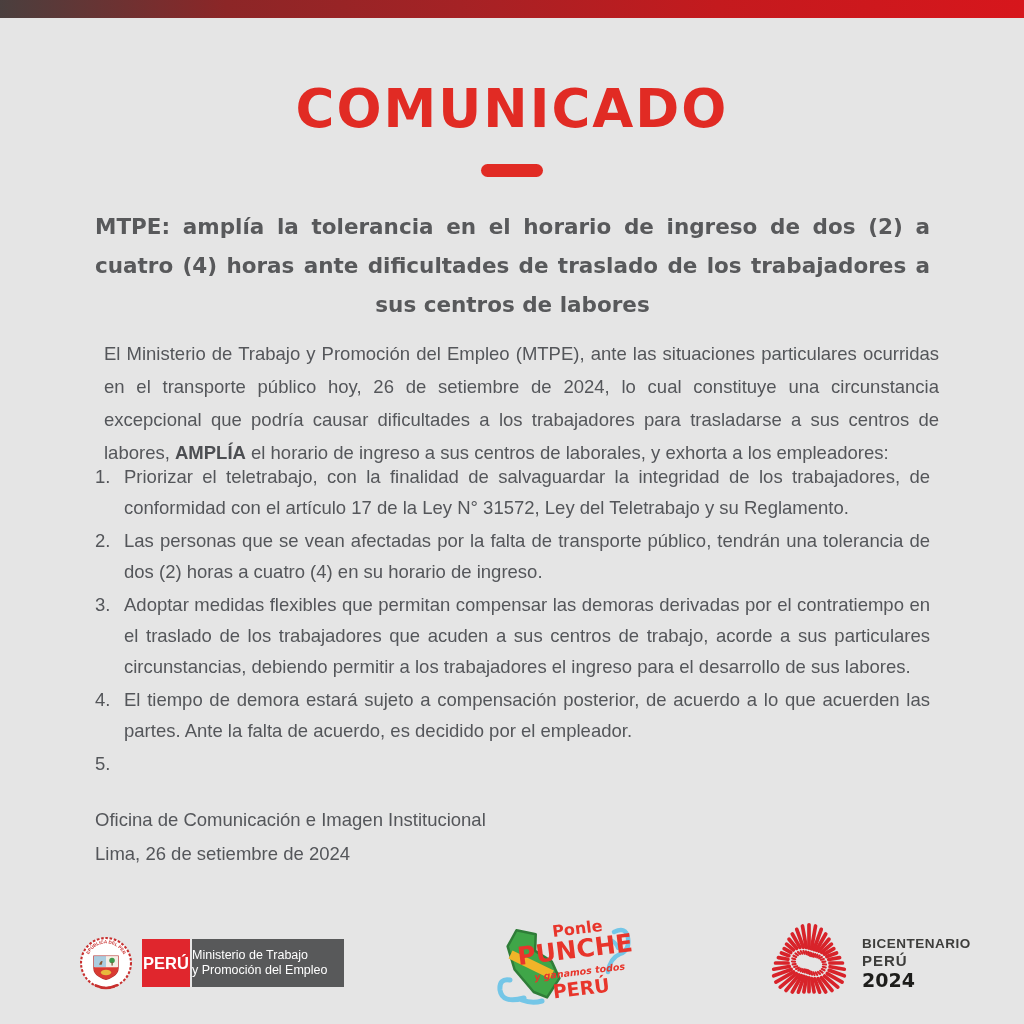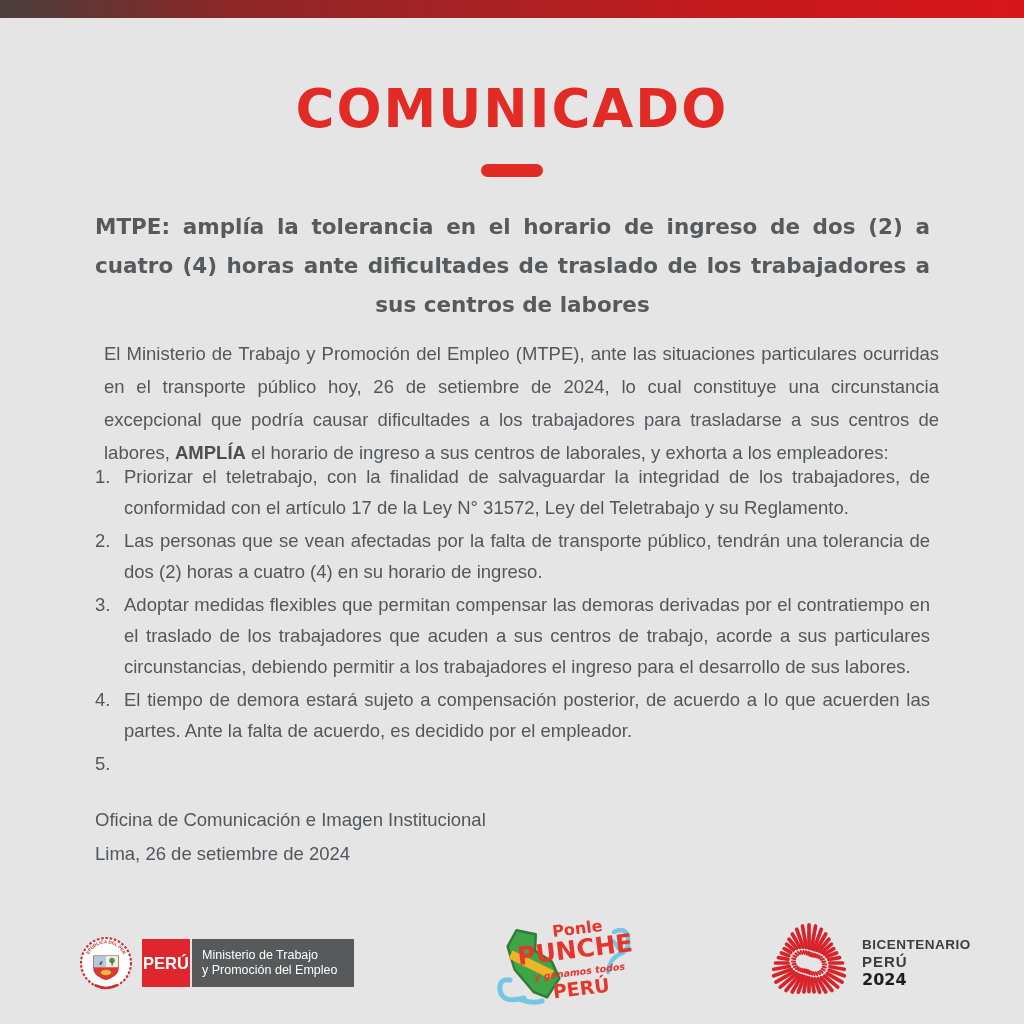--- a/index.html
+++ b/index.html
@@ -42,31 +42,31 @@
   
   .footer{position:absolute;top:908px;left:0;width:1024px;height:110px;}
 
   .gov-logo{position:absolute;left:78px;top:24px;display:flex;align-items:center;}
   .coat{width:56px;height:62px;margin-right:8px;}
   .peru-box{width:48px;height:48px;background:#e0262d;color:#ffffff;
     display:flex;align-items:center;justify-content:center;
     font-weight:700;font-size:16.5px;margin-right:2px;}
   .ministry-box{width:152px;height:48px;background:#58595a;color:#ffffff;
     display:flex;flex-direction:column;justify-content:center;
-    padding-left:10px;font-size:12.5px;line-height:15px;}
+    font-size:12.5px;line-height:15px;}
 
   .punche-logo{position:absolute;left:486px;top:2px;width:165px;height:105px;}
 
   .bicent{position:absolute;left:766px;top:12px;display:flex;align-items:center;}
   .sunburst{width:86px;height:86px;}
   .bicent-text{margin-left:10px;text-align:left;color:#3d3d3b;width:125px;}
   .bicent-line1{font-weight:700;font-size:13.5px;letter-spacing:0.5px;}
   .bicent-line2{font-weight:700;font-size:15px;letter-spacing:1px;margin-top:1px;}
   .bicent-line3{font-family:"DejaVu Sans", sans-serif;font-weight:800;
-    font-size:16px;color:#1d1d1b;margin-top:0px;}
+    font-size:19px;color:#1d1d1b;margin-top:0px;}
 </style>
 </head>
 <body>
 
 <div class="page">
 
   <div class="topbar"></div>
 
   <div class="title">COMUNICADO</div>
   <div class="dash"></div>

